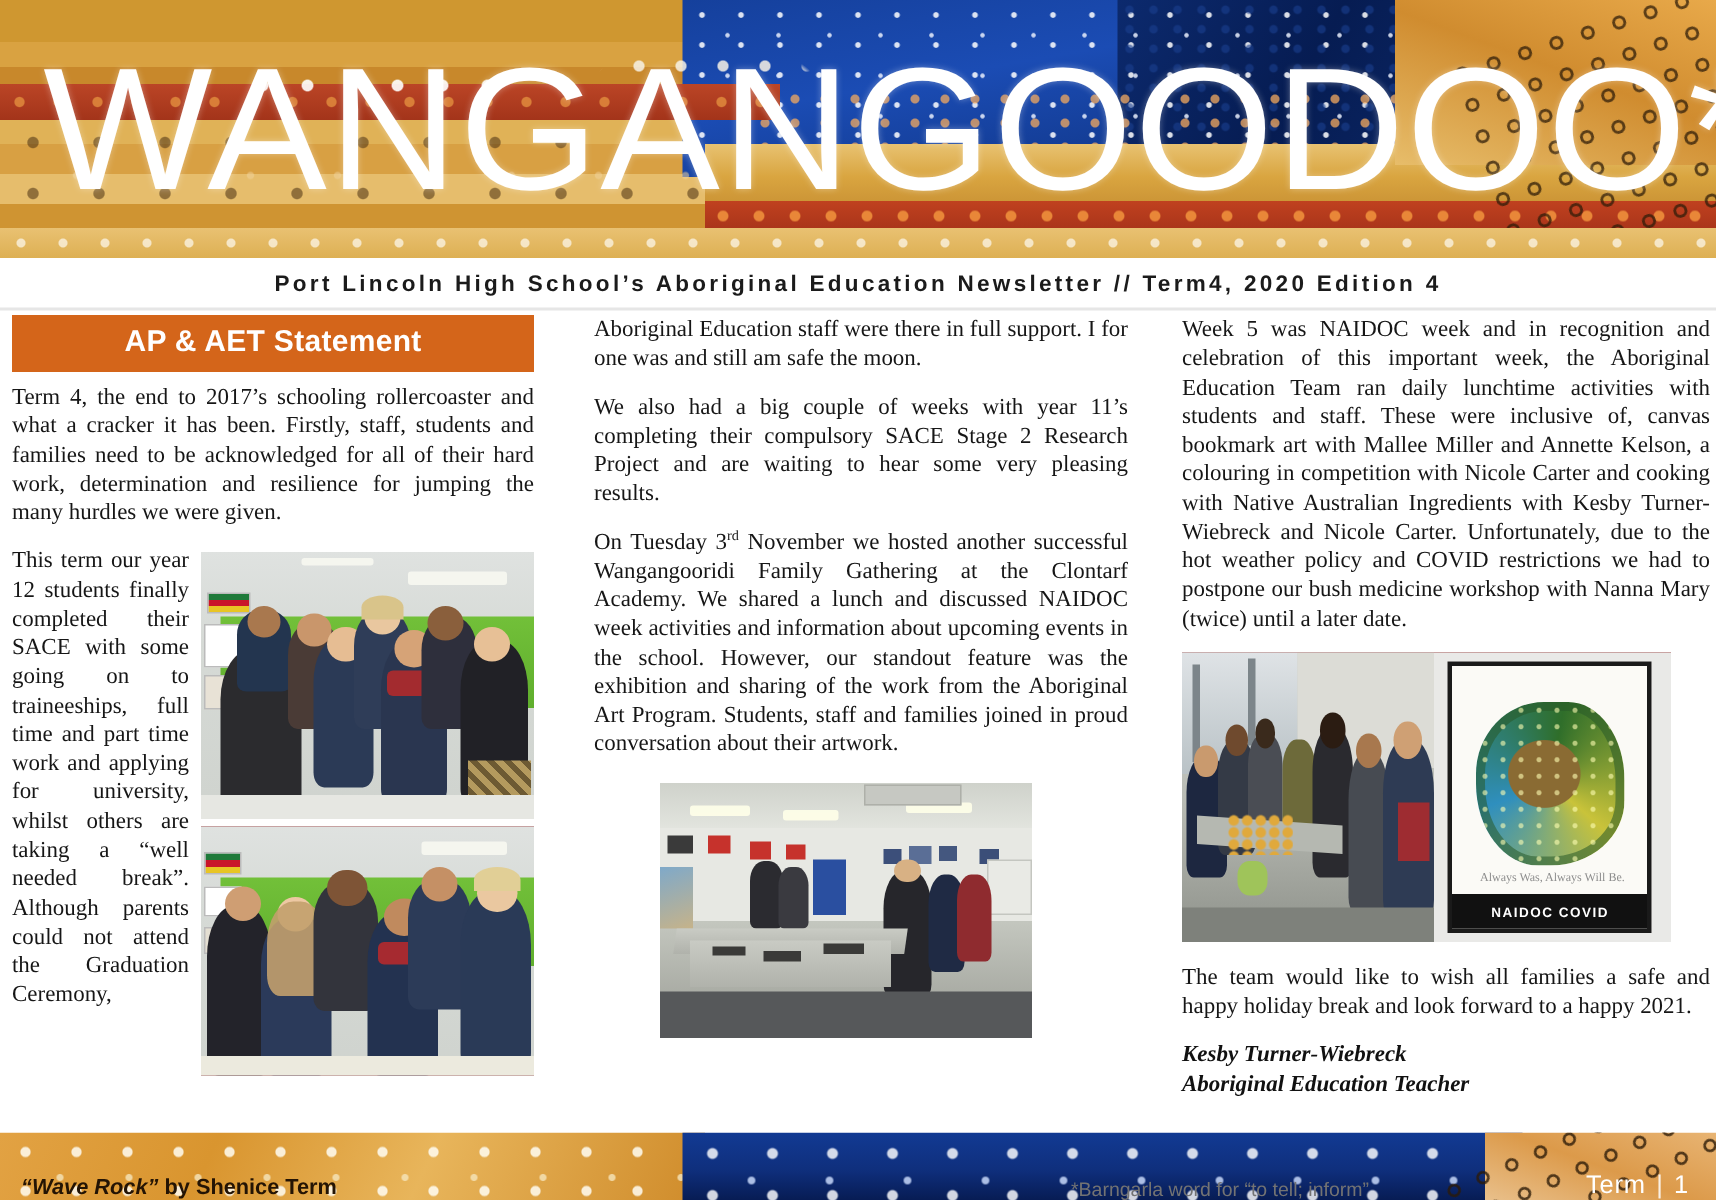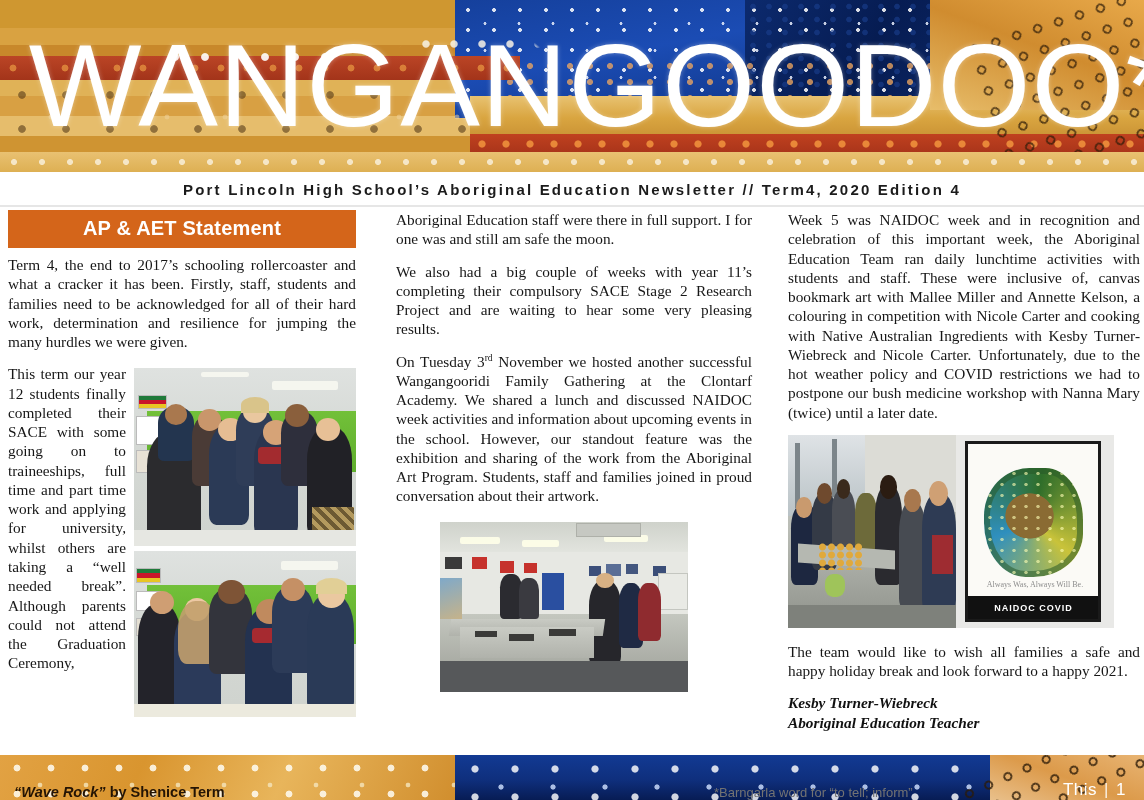--- a/index.html
+++ b/index.html
@@ -588,19 +588,19 @@
     <div class="f-right"></div>
     <div class="f-right-rings"></div>
 
     <div class="f-text f-credit">
       <i>“Wave Rock”</i>&nbsp;<span>by Shenice Term</span>
     </div>
 
     <div class="f-text f-note">*Barngarla word for “to tell; inform”</div>
 
     <div class="f-text f-page">
-      <span>This</span>
+      <span>Term</span>
       <span class="sep">|</span>
       <span>1</span>
     </div>
   </div>
 
 </div>
 
 </body></html>

